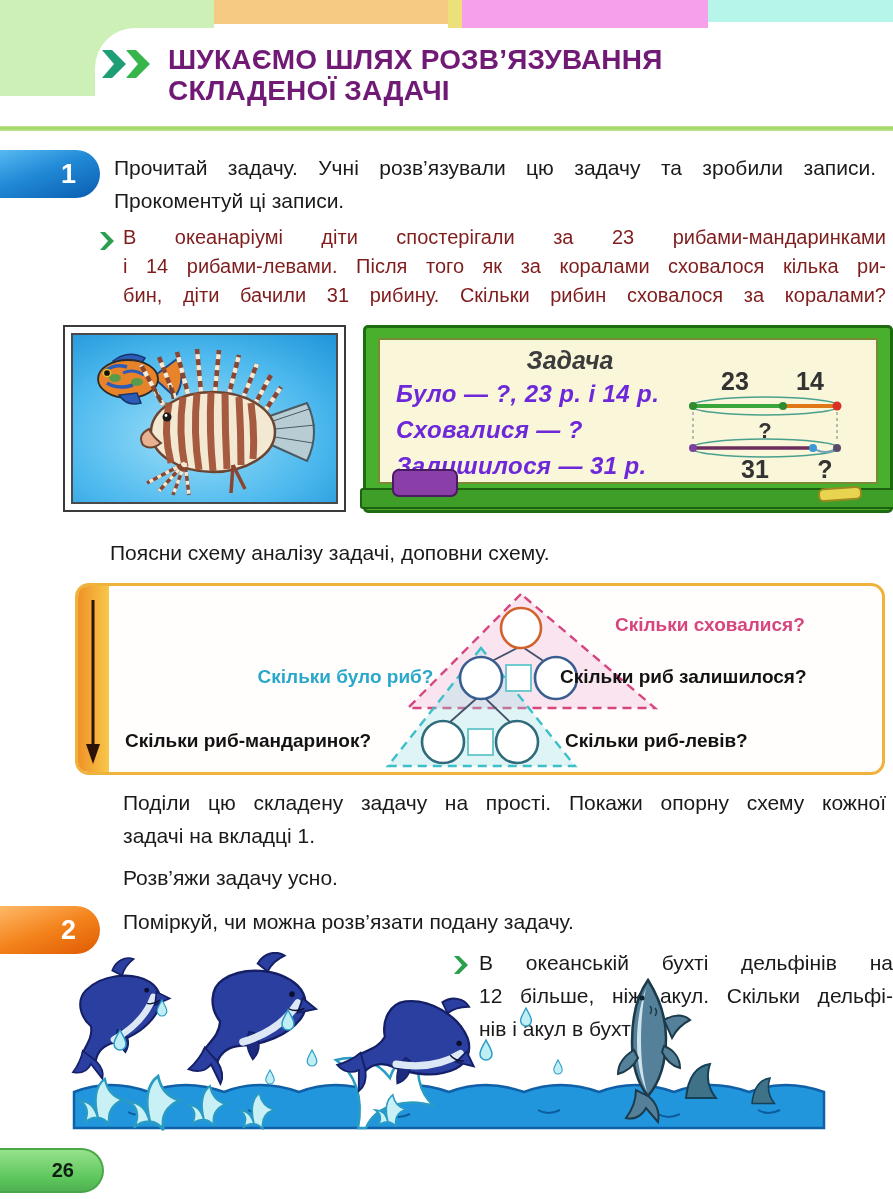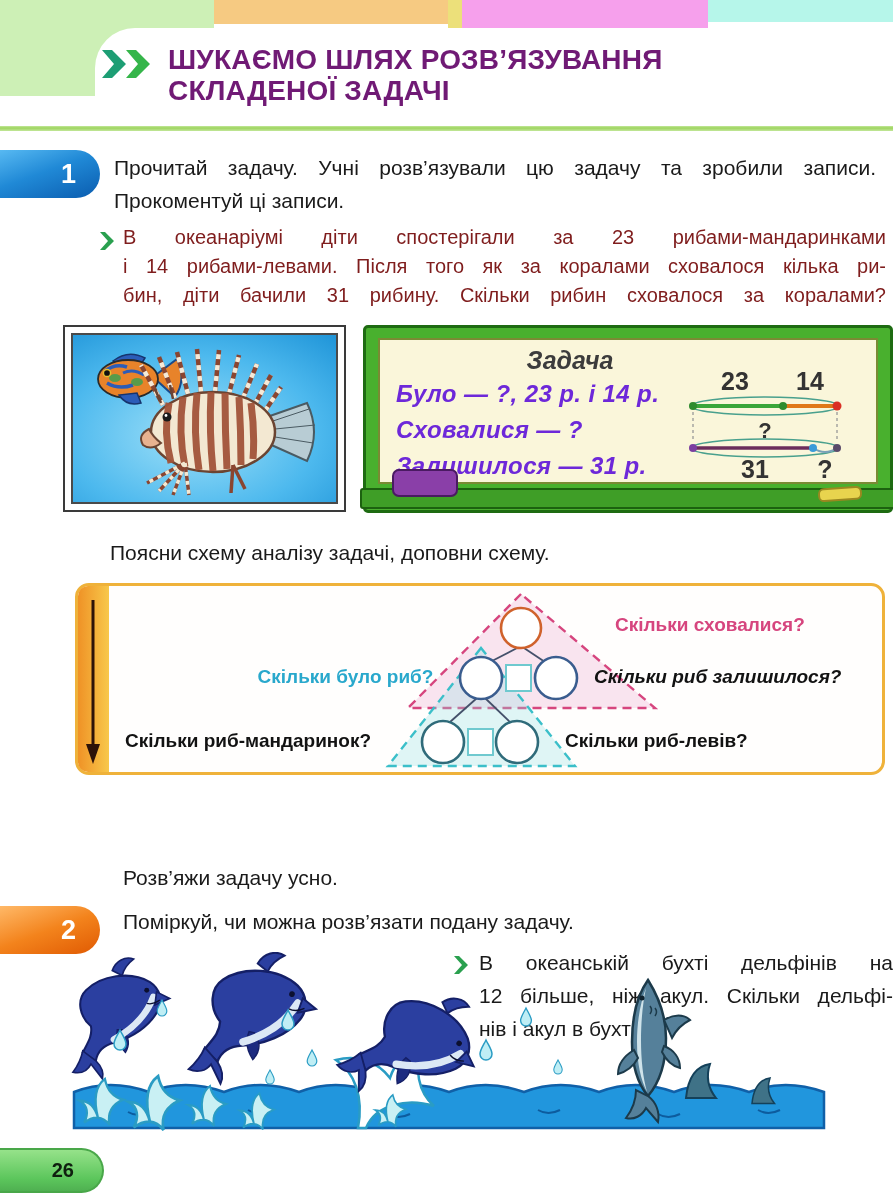--- a/index.html
+++ b/index.html
@@ -54,21 +54,21 @@
       background-image:radial-gradient(circle 4px at 14px 12px,#d8c23e 0 4px,transparent 5px),
                        radial-gradient(circle 4px at 31px 9px,#5a2372 0 4px,transparent 5px),
                        radial-gradient(circle 4px at 47px 13px,#d8c23e 0 4px,transparent 5px),#8a3fa8;}
   .board-chalk{position:absolute;right:28px;bottom:9px;width:40px;height:10px;background:#e8d44e;border:2px solid #9a8820;border-radius:6px;transform:rotate(-4deg);}
   
   .scheme-box{left:75px;top:583px;width:810px;height:192px;box-sizing:border-box;border:3px solid #efb23a;border-radius:14px;background:#fffefd;}
   .scheme-bar{position:absolute;left:0;top:0;bottom:0;width:31px;background:linear-gradient(90deg,#ef9226,#f8c84a);border-radius:10px 0 0 10px;}
   .scheme-label{position:absolute;font-size:19px;font-weight:bold;color:#121212;white-space:nowrap;}
   .lbl-top{left:497px;top:28px;color:#d6457e;margin-left:40px;}
   .lbl-mid-left{left:150px;top:80px;width:235px;text-align:center;color:#29a8cc;}
-  .lbl-mid-right{left:516px;top:80px;font-style:italic;}
+  .lbl-mid-right{left:482px;top:80px;}
   .lbl-bottom-left{left:47px;top:144px;}
   .lbl-bottom-right{left:487px;top:144px;}
   
   .sea-scene{left:58px;top:952px;width:777px;height:185px;}
   .page-tab{left:0;top:1148px;width:104px;height:45px;border-radius:0 24px 24px 0;
             background:linear-gradient(180deg,#96e28a,#5cc65c 70%,#4fb051);border:2px solid #49a749;border-left:none;
             box-sizing:border-box;display:flex;align-items:center;justify-content:flex-end;padding-right:28px;
             font-size:20px;font-weight:bold;color:#0f1f0f;}
 </style>
 </head>
@@ -254,20 +254,24 @@
       <circle cx="365" cy="156" r="21" fill="#fff" stroke="#2f6b7a" stroke-width="2.6"></circle>
       <circle cx="439" cy="156" r="21" fill="#fff" stroke="#2f6b7a" stroke-width="2.6"></circle>
     </svg>
     <div class="scheme-label lbl-top">Скільки сховалися?</div>
     <div class="scheme-label lbl-mid-left">Скільки було риб?</div>
     <div class="scheme-label lbl-mid-right">Скільки риб залишилося?</div>
     <div class="scheme-label lbl-bottom-left">Скільки риб-мандаринок?</div>
     <div class="scheme-label lbl-bottom-right">Скільки риб-левів?</div>
   </div>
 
+  <div class="abs t21 tasks1">
+    <div class="just">Поділи цю складену задачу на прості. Покажи опорну схему кожної</div>
+    <div>задачі на вкладці 1.</div>
+  </div>
   <div class="abs t21 tasks2">Розв’яжи задачу усно.</div>
 
   <div class="abs badge badge-2">
     <span>2</span>
   </div>
   <div class="abs t21 intro2">Поміркуй, чи можна розв’язати подану задачу.</div>
   <svg class="abs chev-bullet chev2" viewBox="0 0 16 20">
     <path d="M1,1 L6,1 L15,10 L6,19 L1,19 L9,10 Z" fill="#2aa04f"></path>
   </svg>
   <div class="abs t21 problem2">

